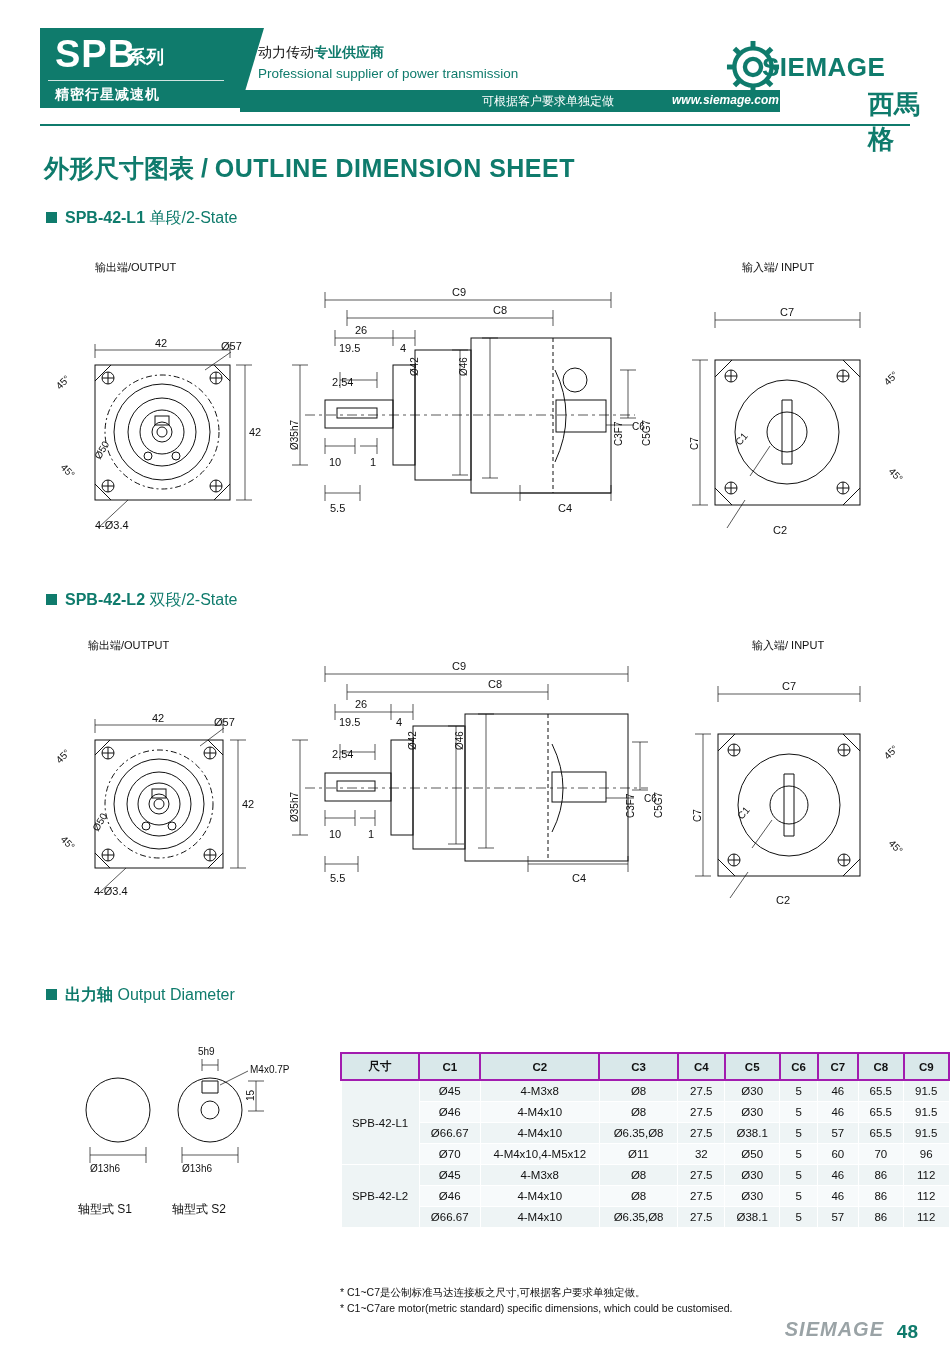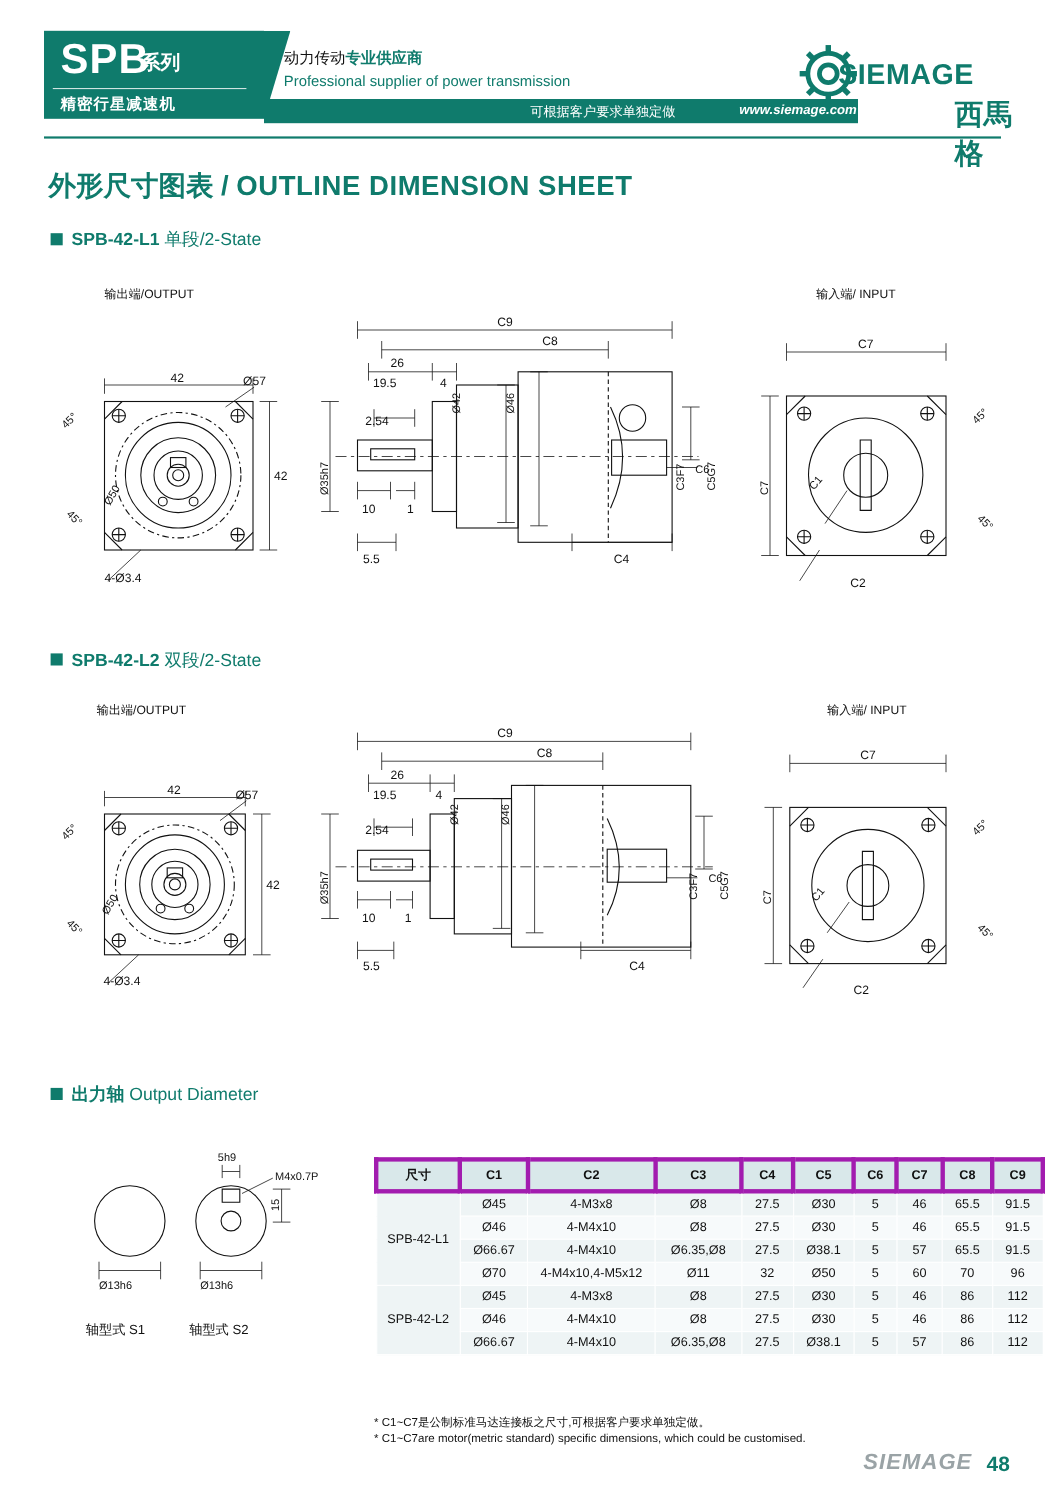--- a/index.html
+++ b/index.html
@@ -43,21 +43,21 @@
   .sec .bul{display:inline-block;width:11px;height:11px;background:#0f7b6c;margin-right:8px;}
   .sec .light{font-weight:normal;}
 
   
   .dwg{position:absolute;}
   .lbl{position:absolute;font-size:11px;color:#111;white-space:nowrap;}
   svg{display:block;overflow:visible;}
 
   
   .tbl{position:absolute;left:340px;top:1052px;border-collapse:collapse;font-size:11.5px;}
-  .tbl th{background:#d9e8ea;border:4px solid #a21caf;color:#111;font-weight:bold;padding:5px 4px;text-align:center;}
+  .tbl th{background:#d9e8ea;border:2px solid #a21caf;color:#111;font-weight:bold;padding:5px 4px;text-align:center;}
   .tbl td{border:1px solid #ffffff;padding:4px 4px;text-align:center;background:#eef4f5;}
   .tbl tr.alt td{background:#f7fafb;}
   .tbl td.name{background:#eef4f5;font-weight:normal;}
   .note{position:absolute;left:340px;font-size:10.5px;color:#111;}
 
   
   .foot-word{position:absolute;right:66px;bottom:22px;font-size:20px;font-weight:bold;font-style:italic;color:#9aa3a6;letter-spacing:1px;}
   .foot-num{position:absolute;right:32px;bottom:20px;font-size:19px;font-weight:bold;color:#0f7b6c;}
 </style>
 </head>

